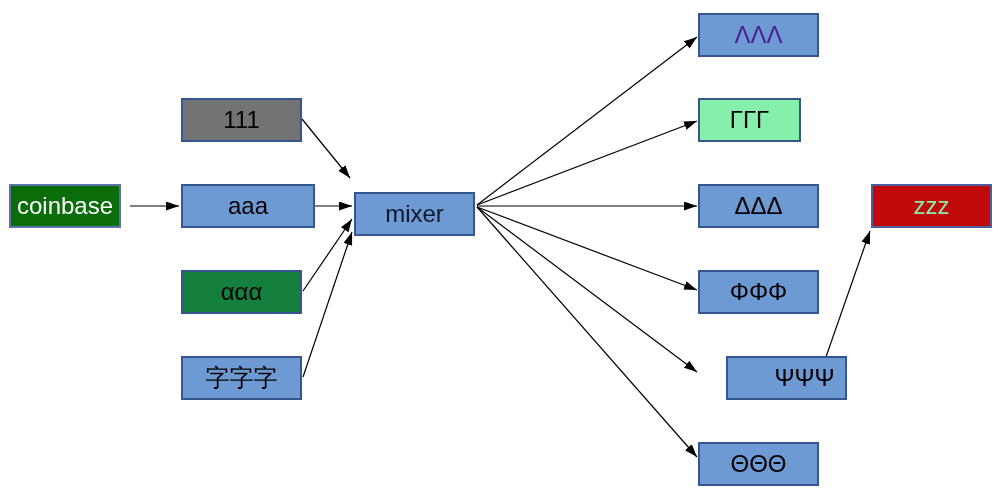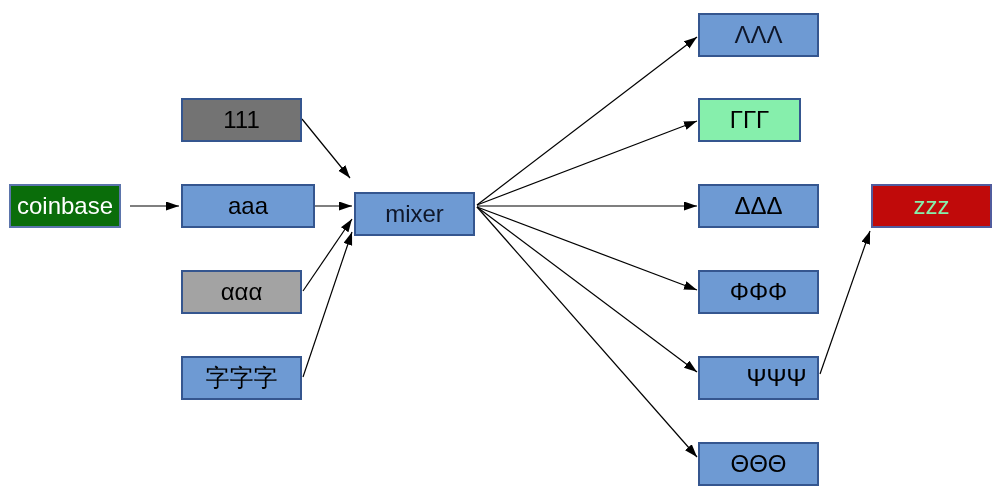--- a/index.html
+++ b/index.html
@@ -57,23 +57,23 @@
         <line x1="477" y1="207" x2="697" y2="290" stroke="#000000" stroke-width="1.2" marker-end="url(#arrowhead)"></line>
         <line x1="477" y1="207" x2="697" y2="372" stroke="#000000" stroke-width="1.2" marker-end="url(#arrowhead)"></line>
         <line x1="477" y1="207" x2="697" y2="457" stroke="#000000" stroke-width="1.2" marker-end="url(#arrowhead)"></line>
         <line x1="820" y1="374" x2="870" y2="231" stroke="#000000" stroke-width="1.2" marker-end="url(#arrowhead)"></line>
       </g>
   </svg>
 
 <div class="node" style="left: 9px; top: 184px; width: 112px; height: 44px; background: rgb(10, 109, 10); border-color: rgb(91, 116, 171); color: rgb(255, 255, 255);">coinbase</div>
     <div class="node" style="left: 181px; top: 98px; width: 121px; height: 44px; background: #737373; border-color: rgb(53, 86, 143); color: rgb(0, 0, 0);">111</div>
     <div class="node" style="left: 181px; top: 184px; width: 134px; height: 44px; background: rgb(110, 154, 211); border-color: rgb(53, 86, 143); color: rgb(0, 0, 0);">aaa</div>
-    <div class="node" style="left: 181px; top: 270px; width: 121px; height: 44px; background: #a3a3a3; border-color: rgb(53, 86, 143); color: rgb(0, 0, 0);">ααα</div>
+    <div class="node" style="left: 181px; top: 270px; width: 121px; height: 44px; background: #15803d; border-color: rgb(53, 86, 143); color: rgb(0, 0, 0);">ααα</div>
     <div class="node" style="left: 181px; top: 356px; width: 121px; height: 44px; background: rgb(110, 154, 211); border-color: rgb(53, 86, 143); color: rgb(0, 0, 0);">字字字</div>
     <div class="node" style="left: 354px; top: 192px; width: 121px; height: 44px; background: rgb(110, 154, 211); border-color: rgb(53, 86, 143); color: #0f172a;">mixer</div>
-    <div class="node" style="left: 698px; top: 13px; width: 121px; height: 44px; background: rgb(110, 154, 211); border-color: rgb(53, 86, 143); color: #0f172a;">ΛΛΛ</div>
+    <div class="node" style="left: 698px; top: 13px; width: 121px; height: 44px; background: rgb(110, 154, 211); border-color: rgb(53, 86, 143); color: #4c1d95;">ΛΛΛ</div>
     <div class="node" style="left: 698px; top: 98px; width: 103px; height: 44px; background: #86efac; border-color: rgb(53, 86, 143); color: rgb(0, 0, 0);">ΓΓΓ</div>
     <div class="node" style="left: 698px; top: 270px; width: 121px; height: 44px; background: rgb(110, 154, 211); border-color: rgb(53, 86, 143); color: rgb(0, 0, 0);">ΦΦΦ</div>
     <div class="node" style="left: 698px; top: 184px; width: 121px; height: 44px; background: rgb(110, 154, 211); border-color: rgb(53, 86, 143); color: rgb(0, 0, 0);">ΔΔΔ</div>
-    <div class="node" style="left: 698px; top: 356px; width: 121px; height: 44px; background: rgb(110, 154, 211); border-color: rgb(53, 86, 143); color: rgb(0, 0, 0); padding-left: 36px;">ΨΨΨ</div>
+    <div class="node" style="left: 726px; top: 356px; width: 121px; height: 44px; background: rgb(110, 154, 211); border-color: rgb(53, 86, 143); color: rgb(0, 0, 0); padding-left: 36px;">ΨΨΨ</div>
     <div class="node" style="left: 698px; top: 442px; width: 121px; height: 44px; background: rgb(110, 154, 211); border-color: rgb(53, 86, 143); color: rgb(0, 0, 0);">ΘΘΘ</div>
     <div class="node" style="left: 871px; top: 184px; width: 121px; height: 44px; background: rgb(192, 10, 10); border-color: rgb(81, 92, 158); color: #86efac;">zzz</div>
   </div>
 
 </body></html>

